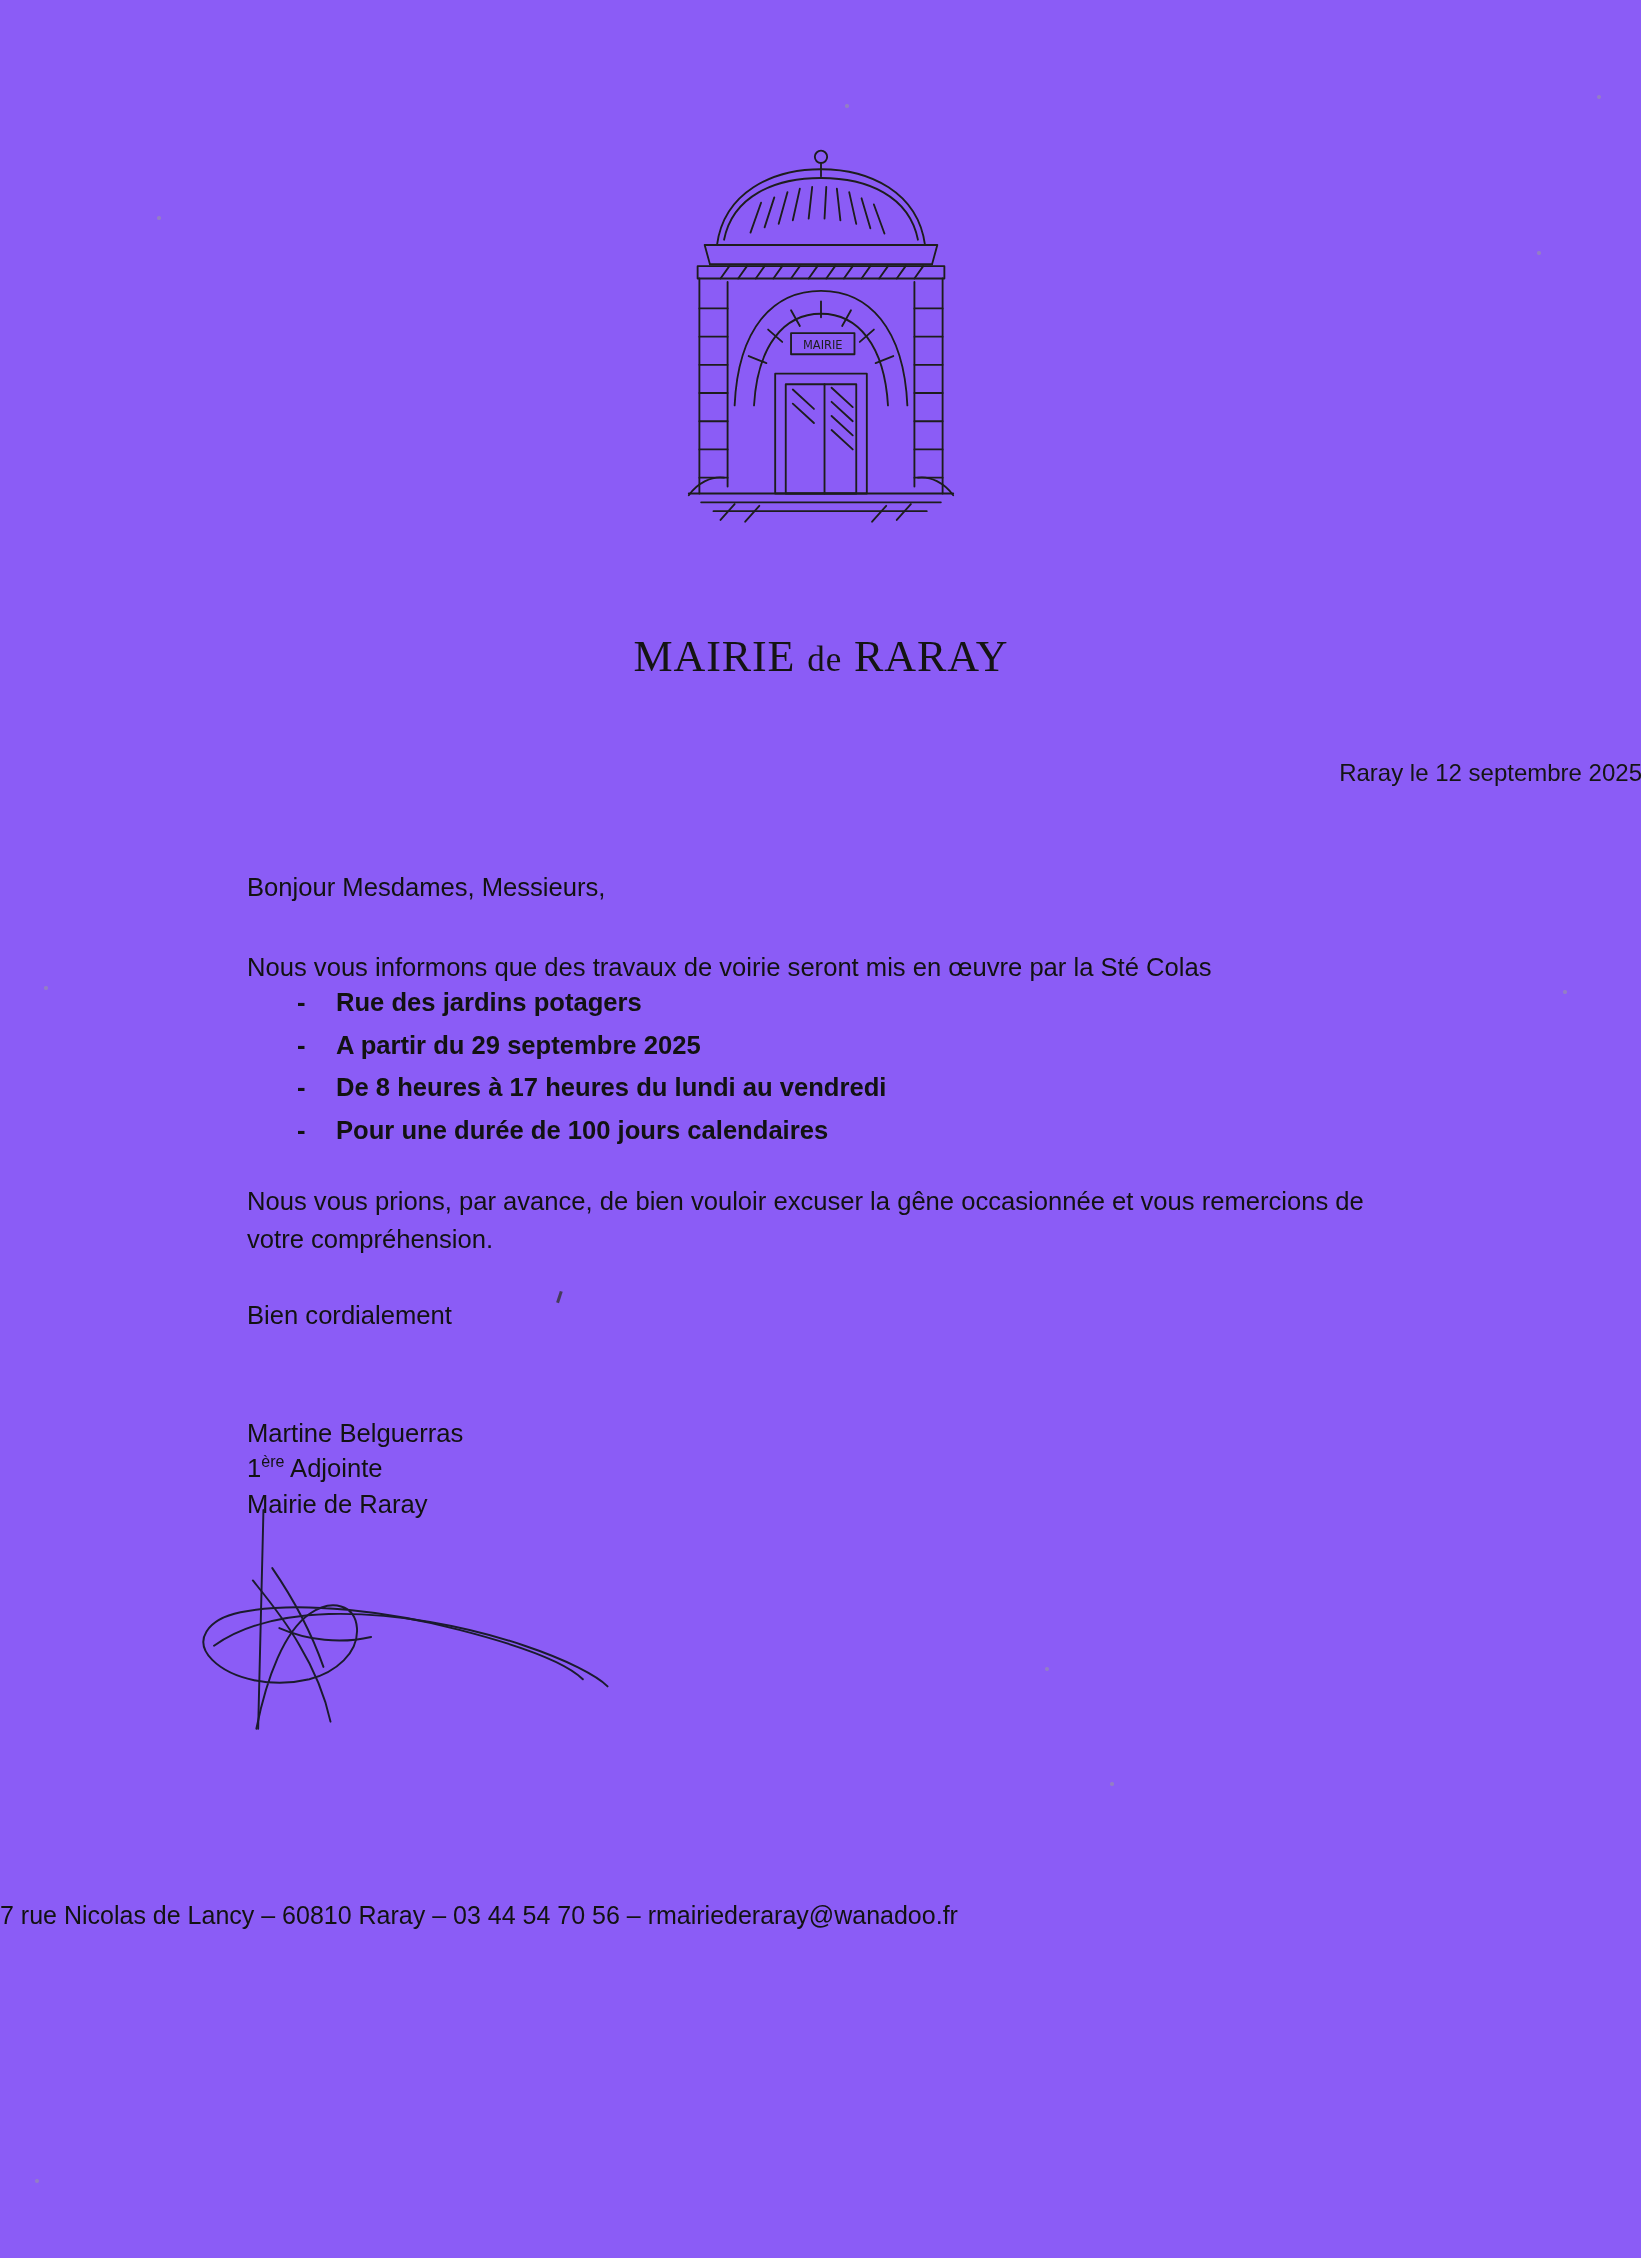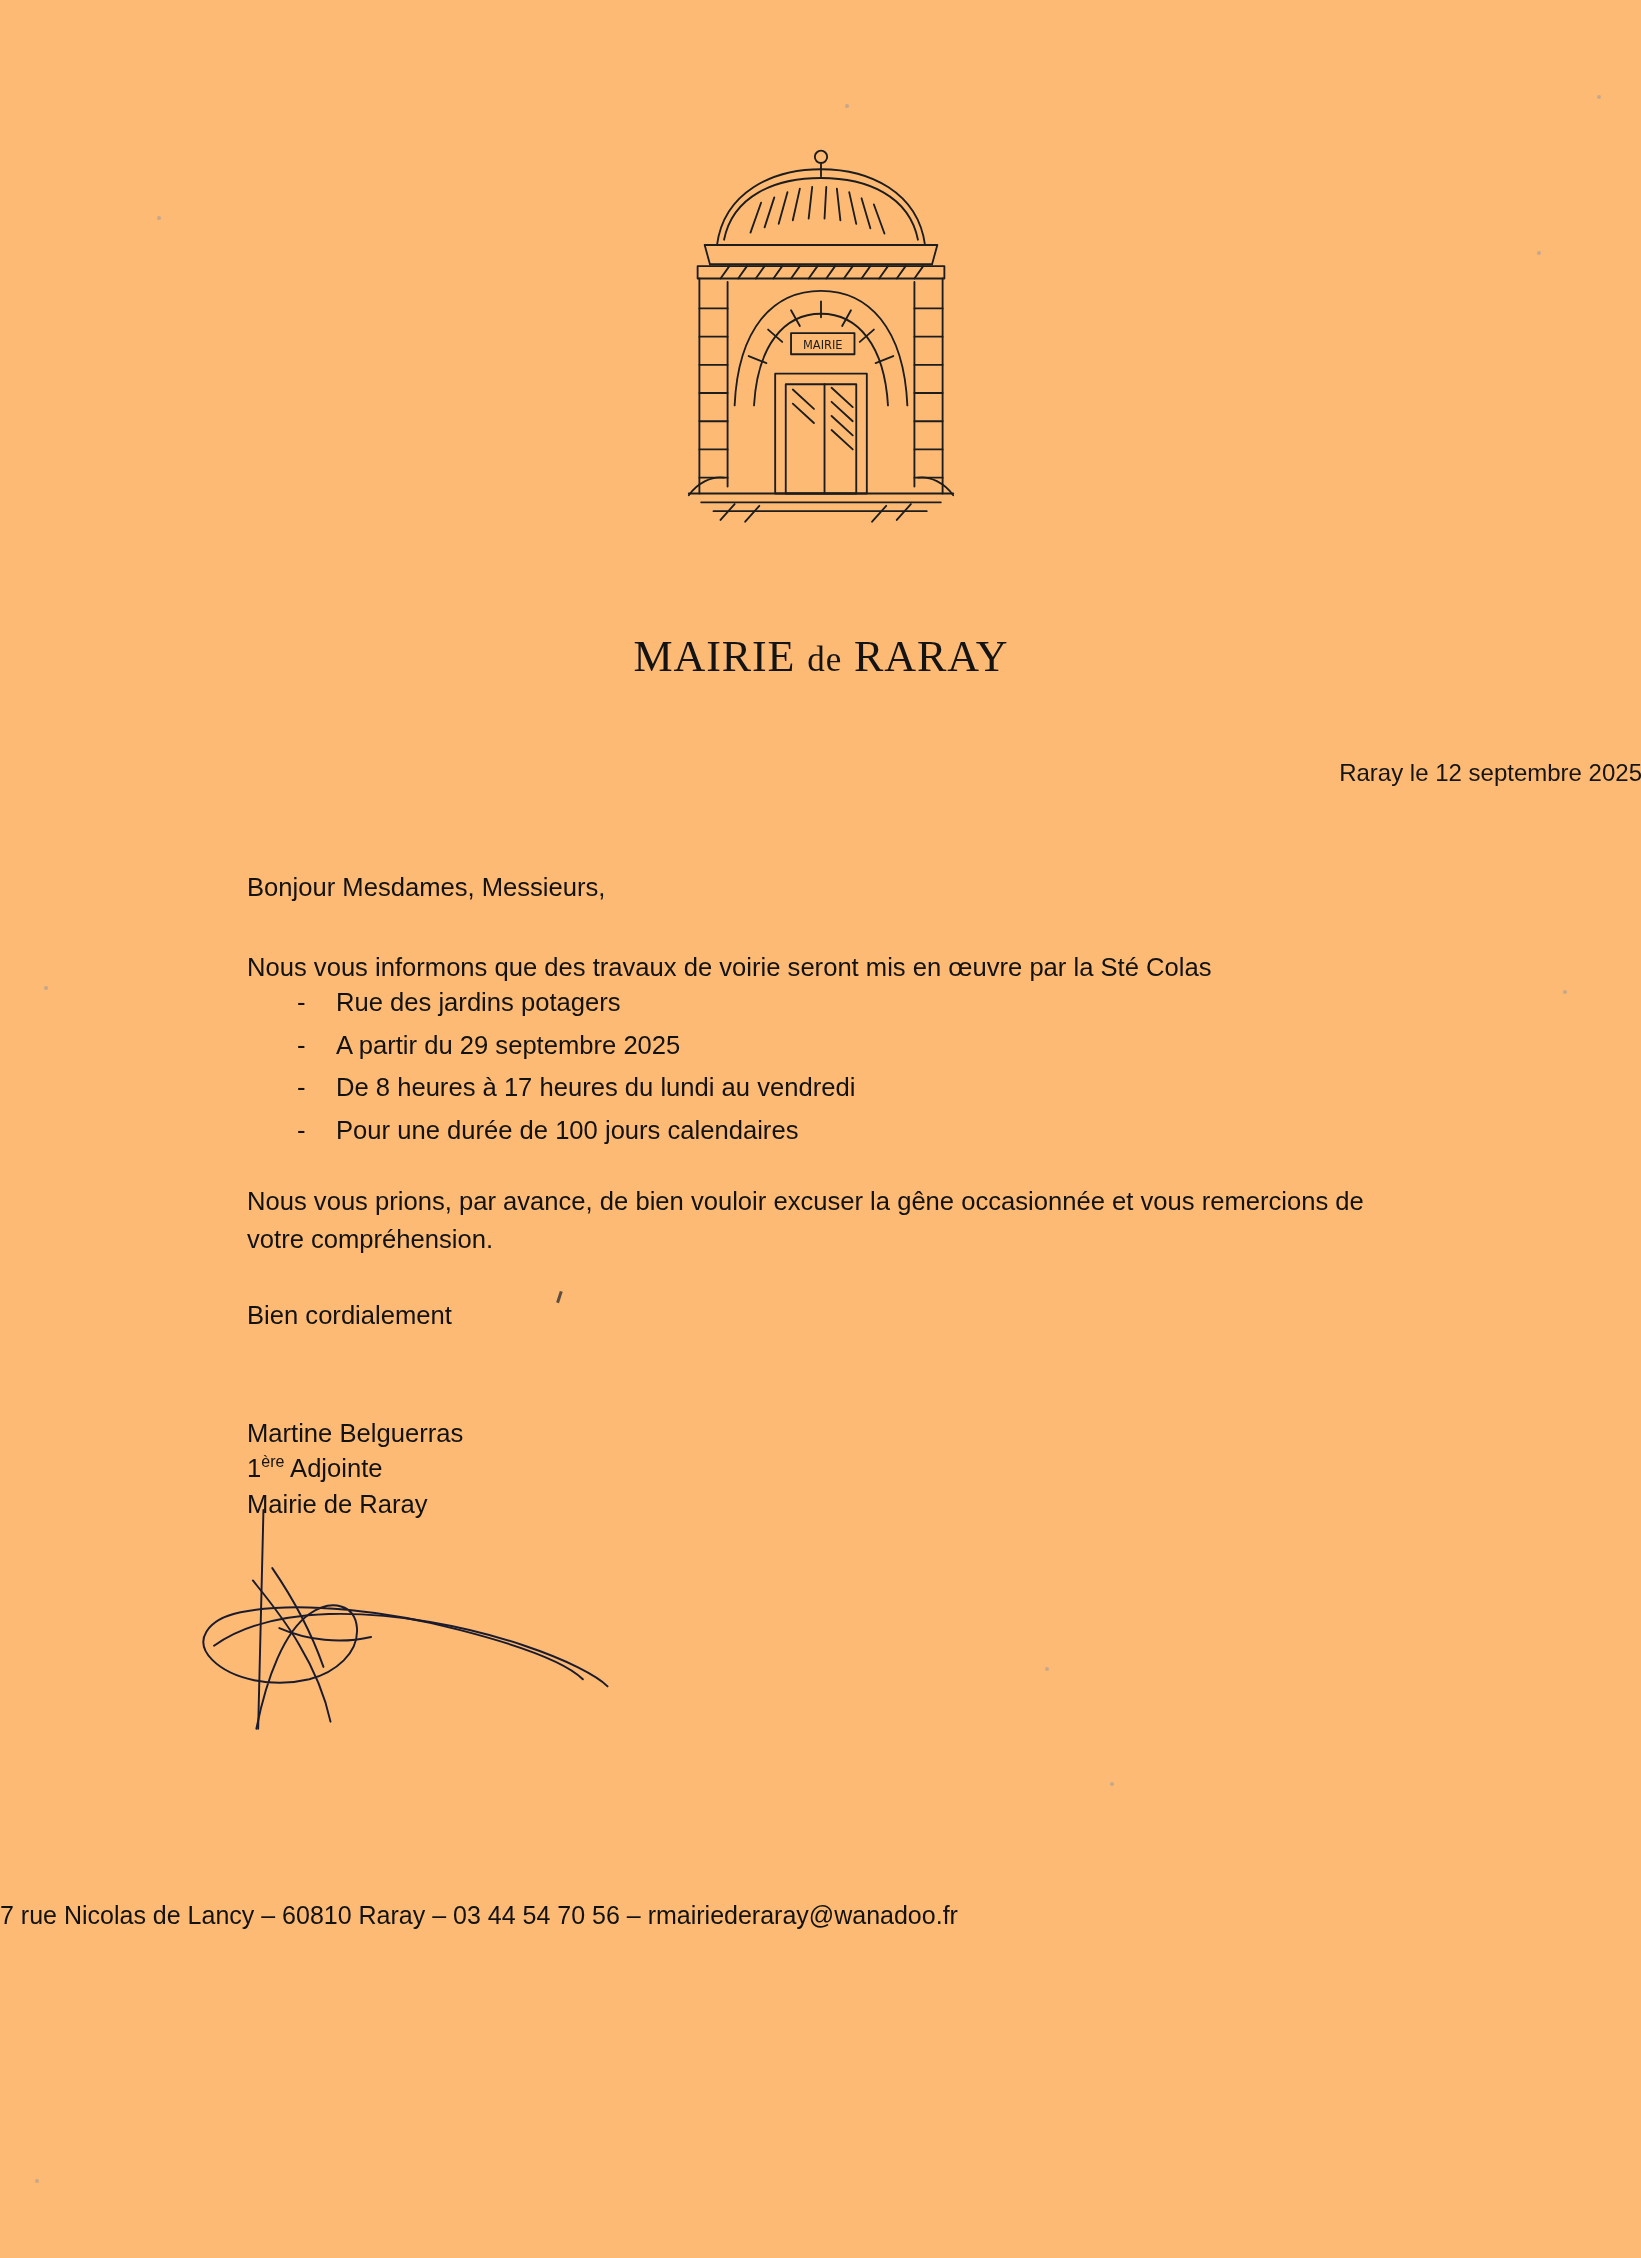--- a/index.html
+++ b/index.html
@@ -13,21 +13,21 @@
     font-family: "Liberation Sans", sans-serif;
     color: #111111;
     position: relative;
     overflow: hidden;
   }
 
   .page {
     position: relative;
     width: 1642px;
     height: 2258px;
-    background: #fdba74;
+    background: #8b5cf6;
   }
 
   
   .speck {
     position: absolute;
     background: #9a9a9a;
     border-radius: 50%;
     opacity: .55;
   }
 
@@ -89,20 +89,21 @@
     padding: 0;
     list-style: none;
     font-size: 25.6px;
     color: #121212;
   }
   ul.bullets li {
     position: relative;
     padding-left: 55px;
     line-height: 1.0;
     margin-bottom: 17px;
+    font-weight: bold;
   }
   ul.bullets li::before {
     content: "-";
     position: absolute;
     left: 16px;
     top: 0;
   }
 
   #closing-para {
     top: 1182px;

